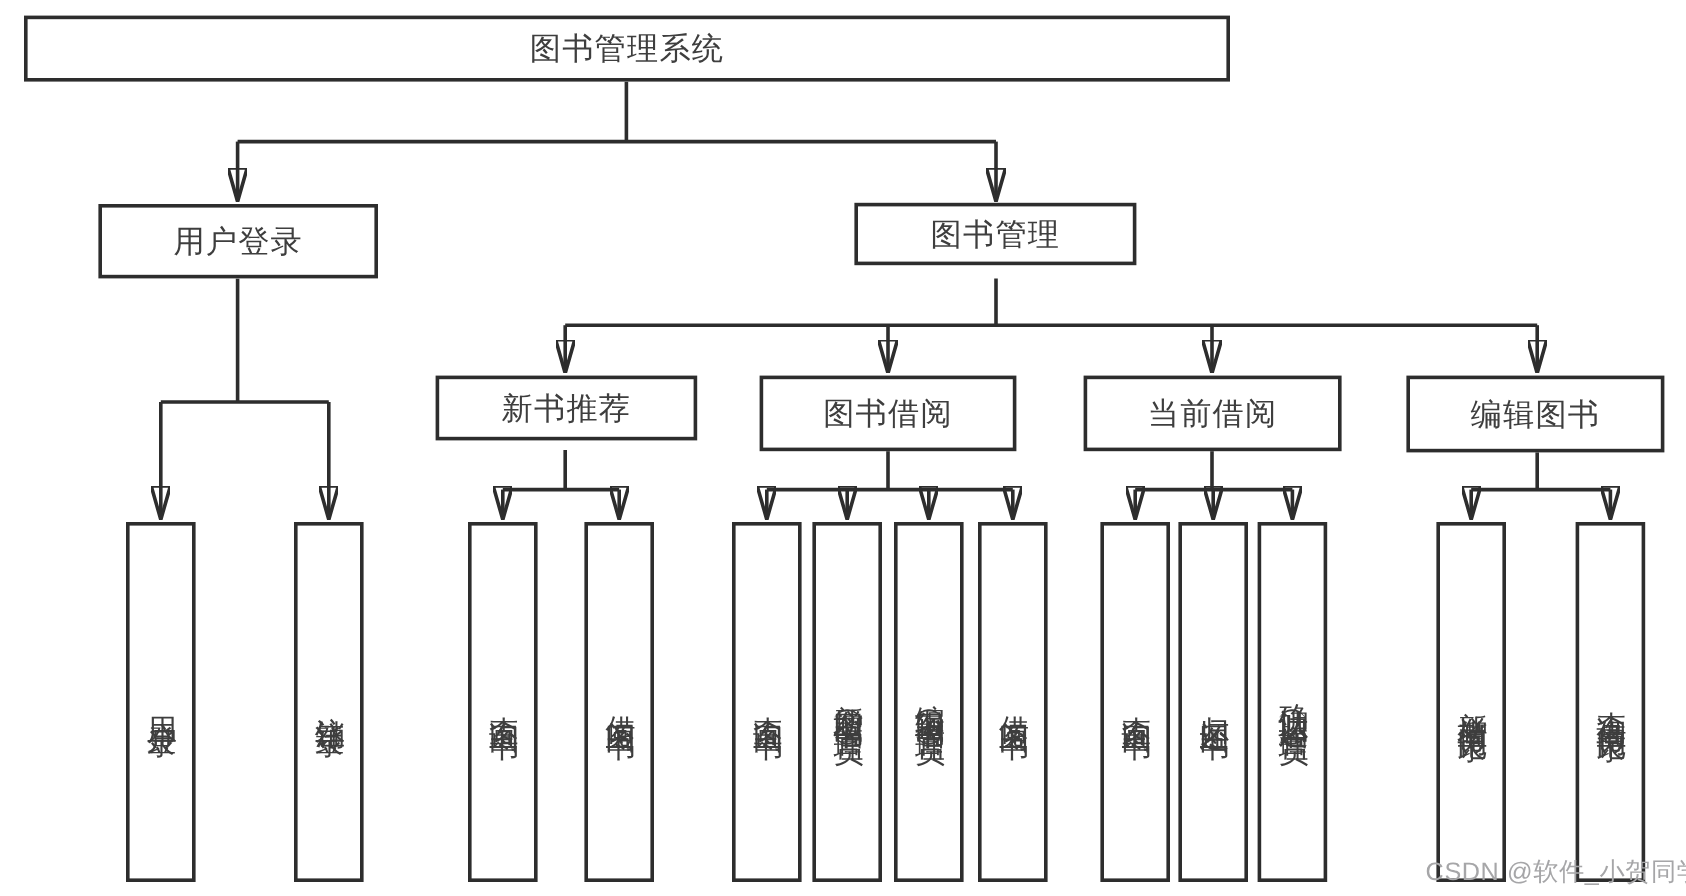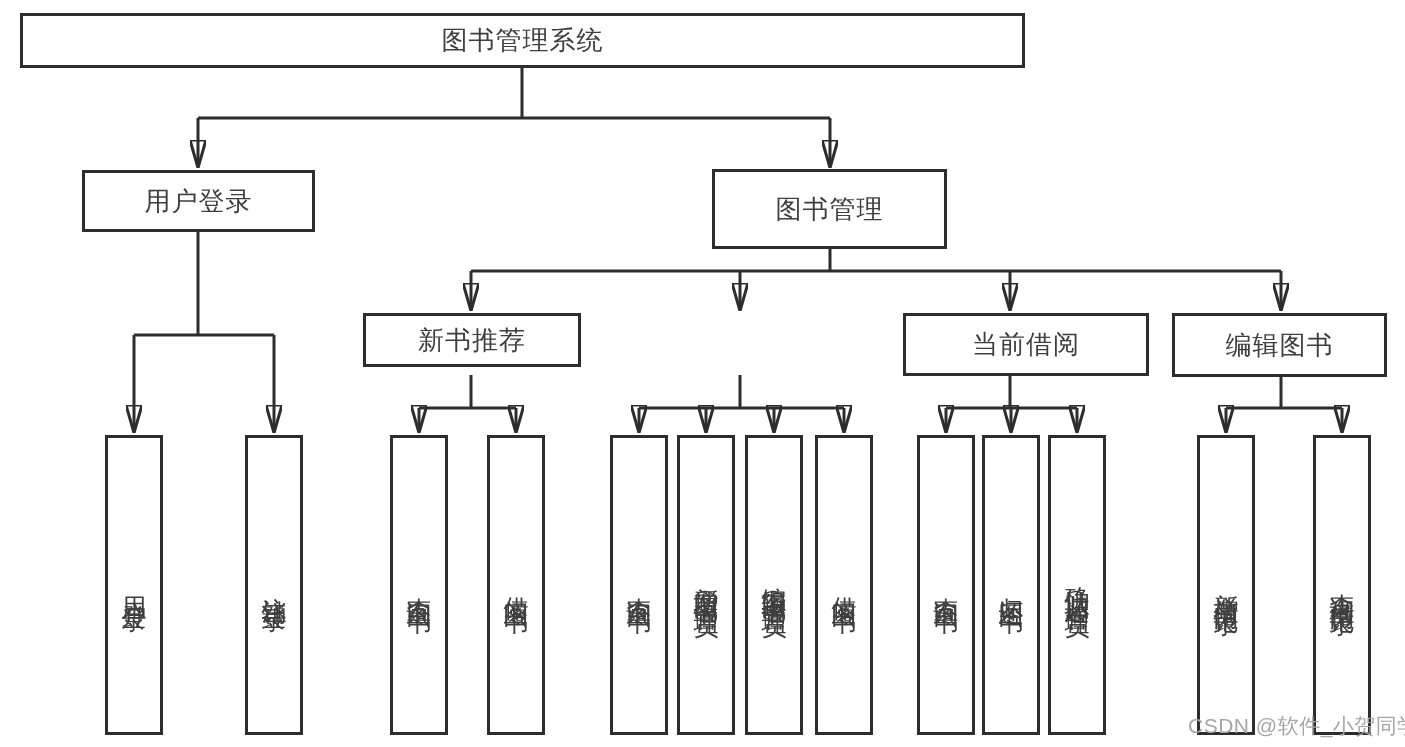--- a/index.html
+++ b/index.html
@@ -110,28 +110,31 @@
     </g>
   </svg>
 
   <div class="box hbox" style="left:20px; top:13px; width:1005px; height:55px;">
     <span>图书管理系统</span>
   </div>
 
   <div class="box hbox" style="left:82px; top:170px; width:233px; height:62px;">
     <span>用户登录</span>
   </div>
-  <div class="box hbox" style="left:712px; top:169px; width:235px; height:80px;">
+  <div class="box hbox" style="left:712px; top:169px; width:235px; height:52px;">
     <span>图书管理</span>
   </div>
 
   <div class="box hbox" style="left:363px; top:313px; width:218px; height:54px;">
     <span>新书推荐</span>
   </div>
-  <div class="box hbox" style="left:903px; top:313px; width:246px; height:63px;">
+  <div class="box hbox" style="left:633px; top:313px; width:214px; height:63px;">
+    <span>图书借阅</span>
+  </div>
+  <div class="box hbox" style="left:903px; top:313px; width:215px; height:63px;">
     <span>当前借阅</span>
   </div>
   <div class="box hbox" style="left:1172px; top:313px; width:215px; height:64px;">
     <span>编辑图书</span>
   </div>
 
   <div class="box vbox" style="left:105px; top:435px; width:58px; height:300px;">
     <span class="vtext">用户登录</span>
   </div>
   <div class="box vbox" style="left:245px; top:435px; width:58px; height:300px;">

